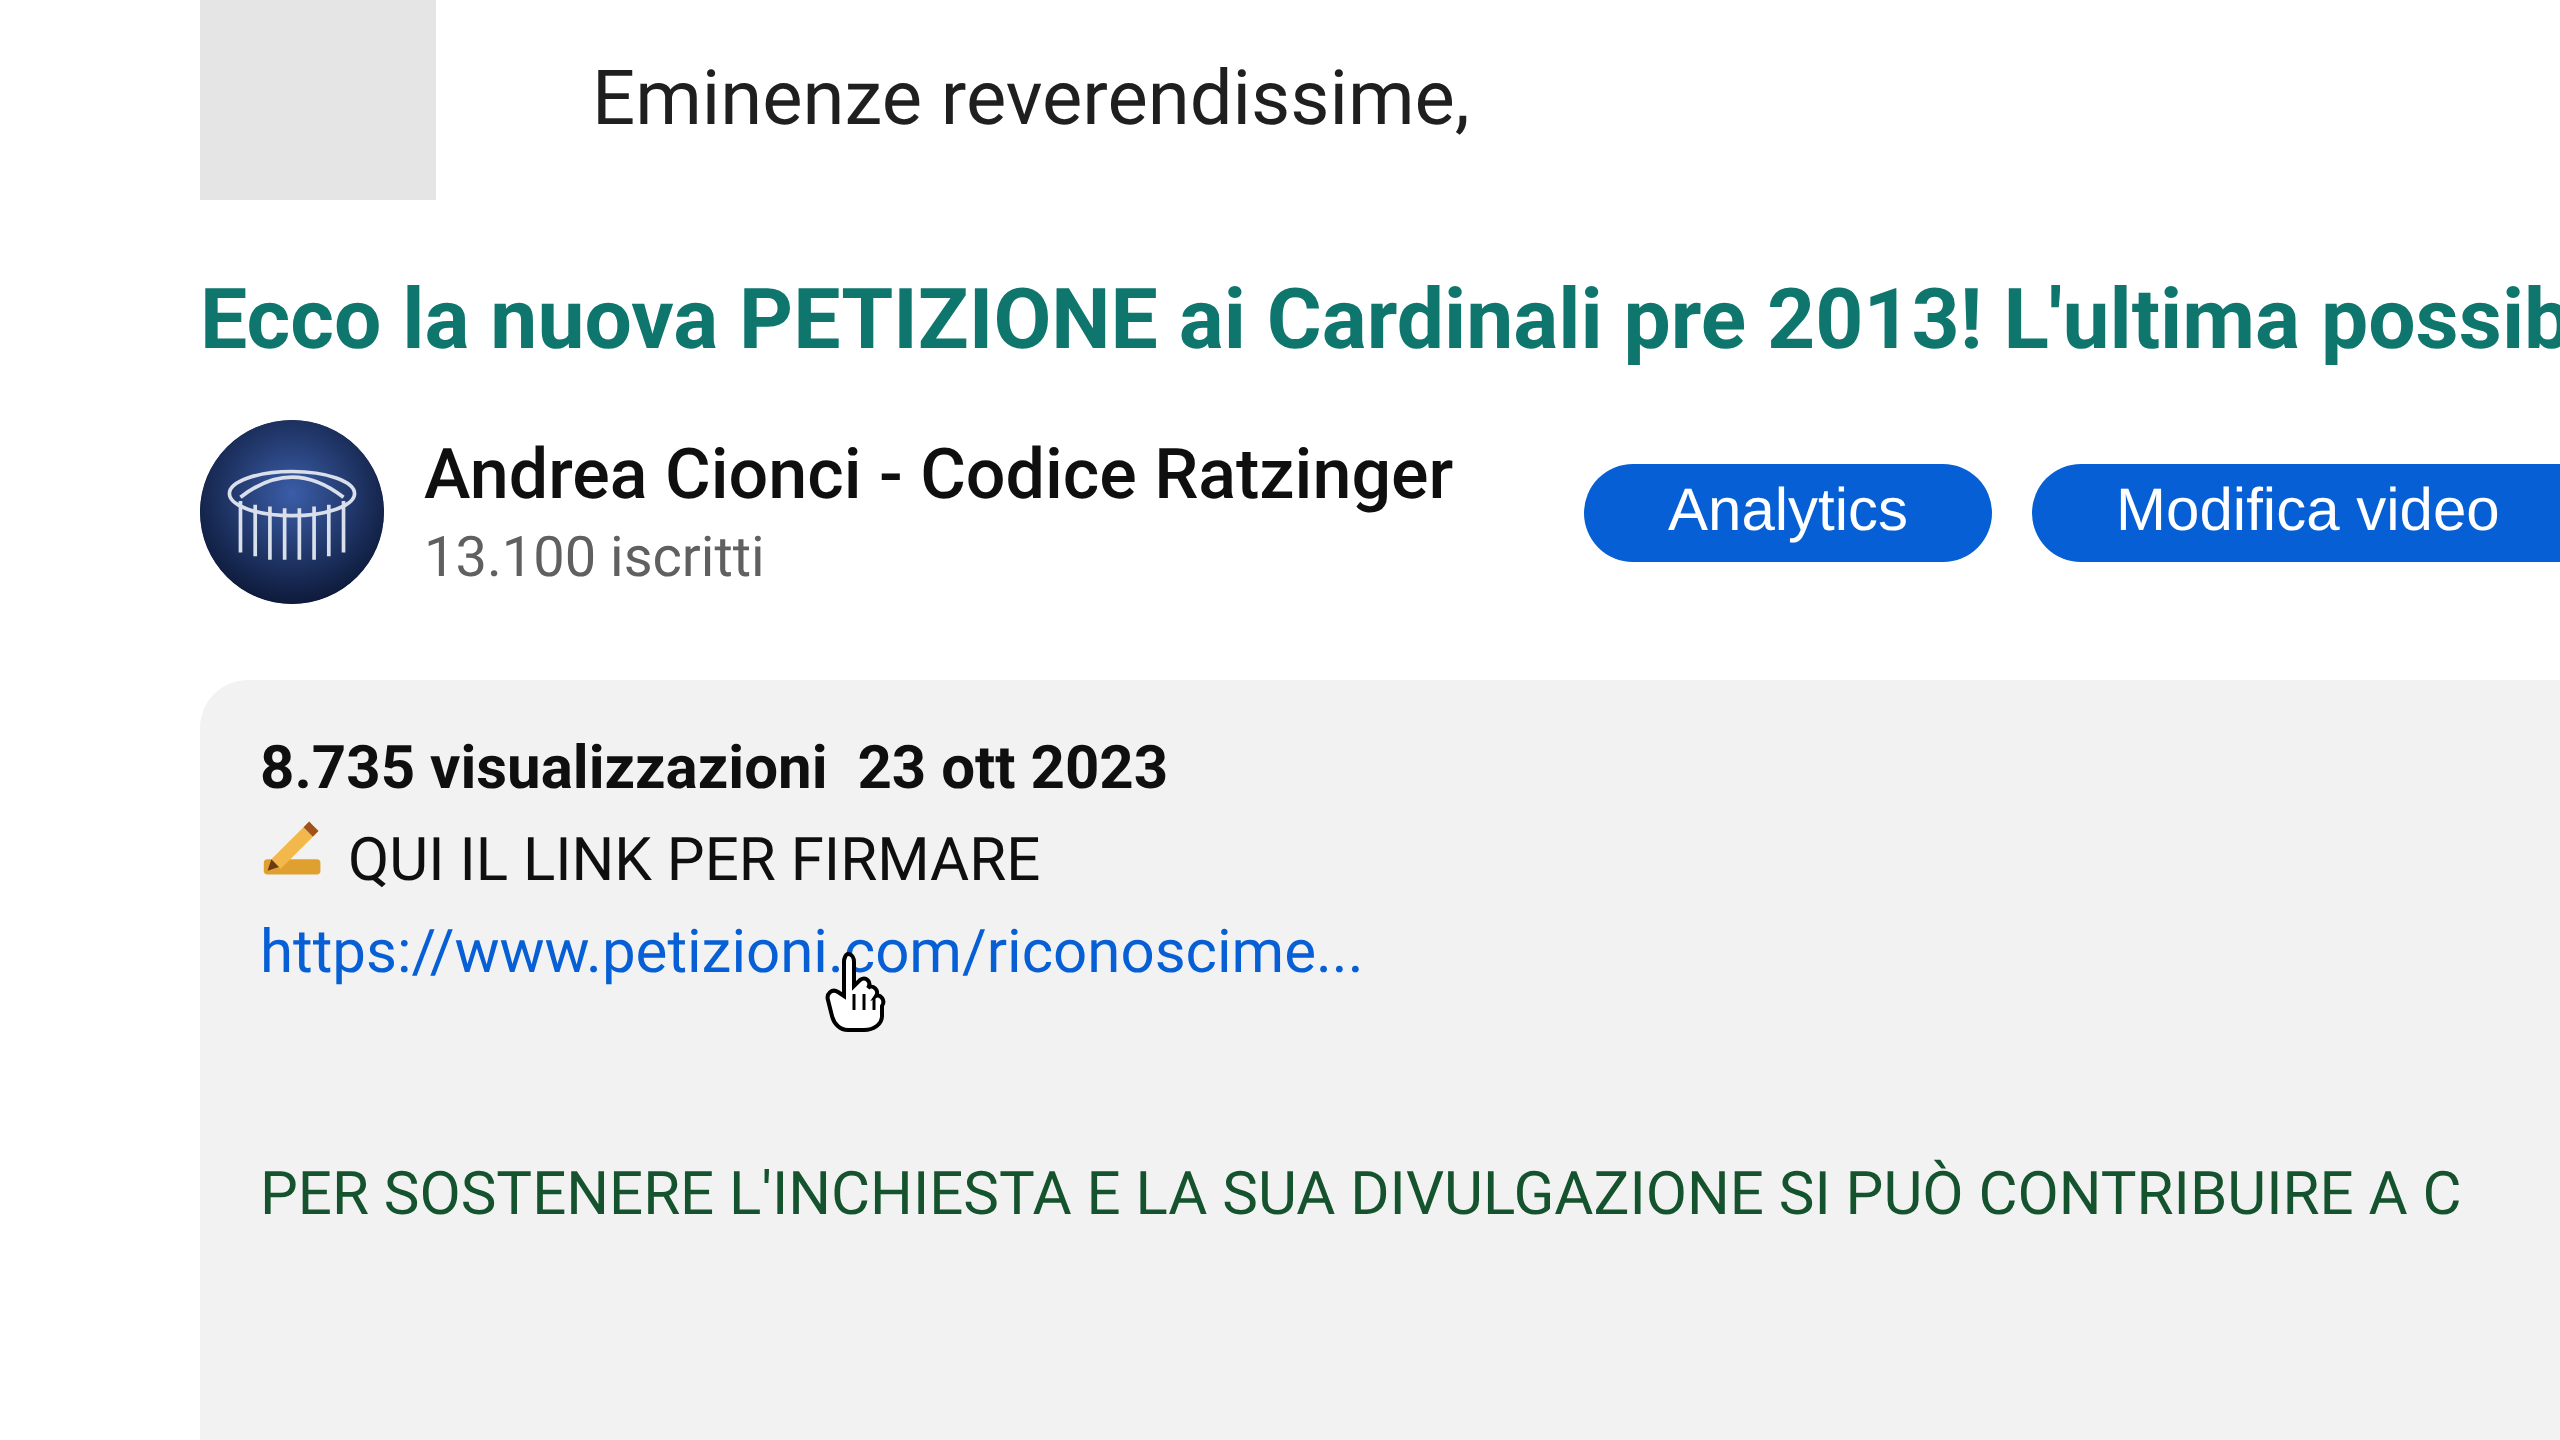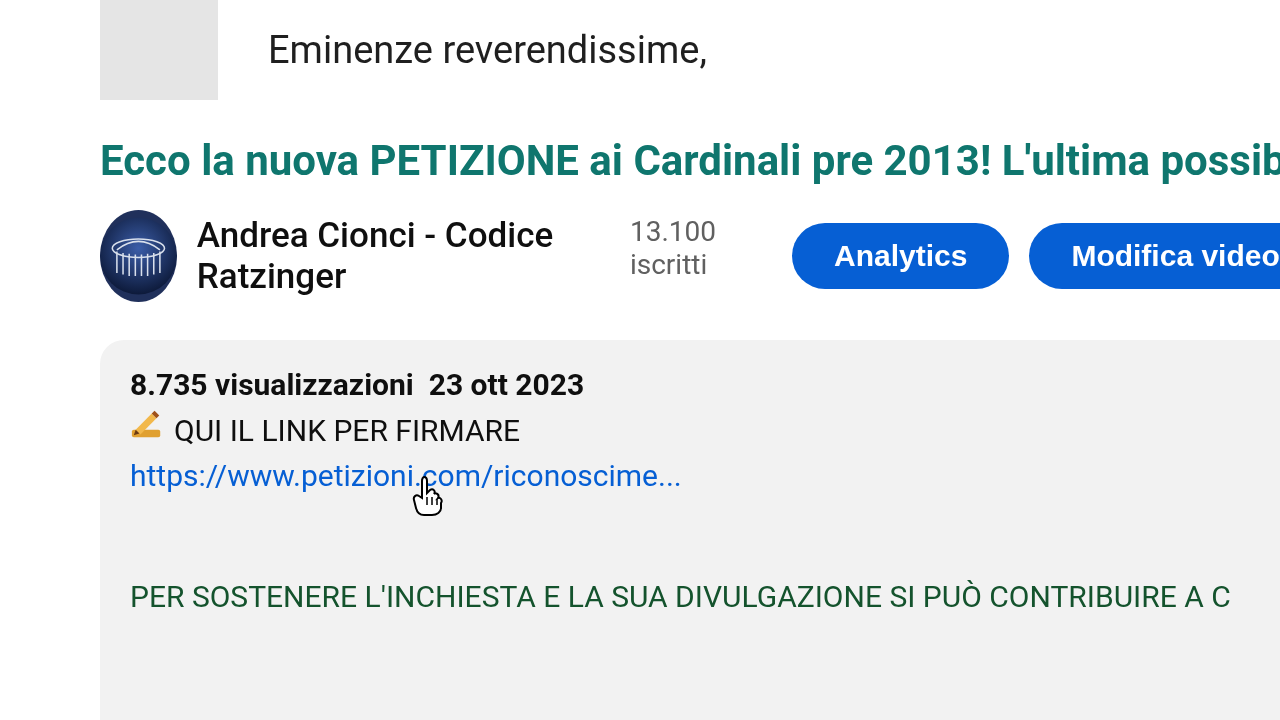--- a/index.html
+++ b/index.html
@@ -15,21 +15,21 @@
     position: relative;
     width: 1280px;
     height: 720px;
   }
   .thumb-row {
     position: absolute;
     left: 100px;
     top: 0;
     display: flex;
     align-items: flex-start;
-    gap: 50px;
+    gap: 78px;
   }
   .thumb {
     width: 118px;
     height: 100px;
     background: #e5e5e5;
   }
   .greeting {
     font-size: 38px;
     color: #1f1f1f;
     line-height: 1.2;
@@ -60,42 +60,42 @@
     border-radius: 50%;
     background: #20305b;
     display: flex;
     align-items: center;
     justify-content: center;
     overflow: hidden;
   }
   .avatar svg { width: 92px; height: 92px; }
   .channel-text {
     display: flex;
-    flex-direction: row;
+    flex-direction: column;
     justify-content: center;
     gap: 4px;
     min-width: 560px;
   }
   .channel-name {
     font-size: 35px;
     font-weight: 500;
     color: #0f0f0f;
   }
   .subs {
     font-size: 28px;
     color: #606060;
   }
   .btn {
     background: #065fd4;
     color: #fff;
     border: none;
     border-radius: 36px;
-    height: 66px;
+    height: 49px;
     font-size: 30px;
-    font-weight: 700;
+    font-weight: 400;
     padding: 0 42px;
     display: flex;
     align-items: center;
     justify-content: center;
     cursor: pointer;
     white-space: nowrap;
   }
   .btn.edit { padding-right: 60px; }
   .desc-box {
     position: absolute;

